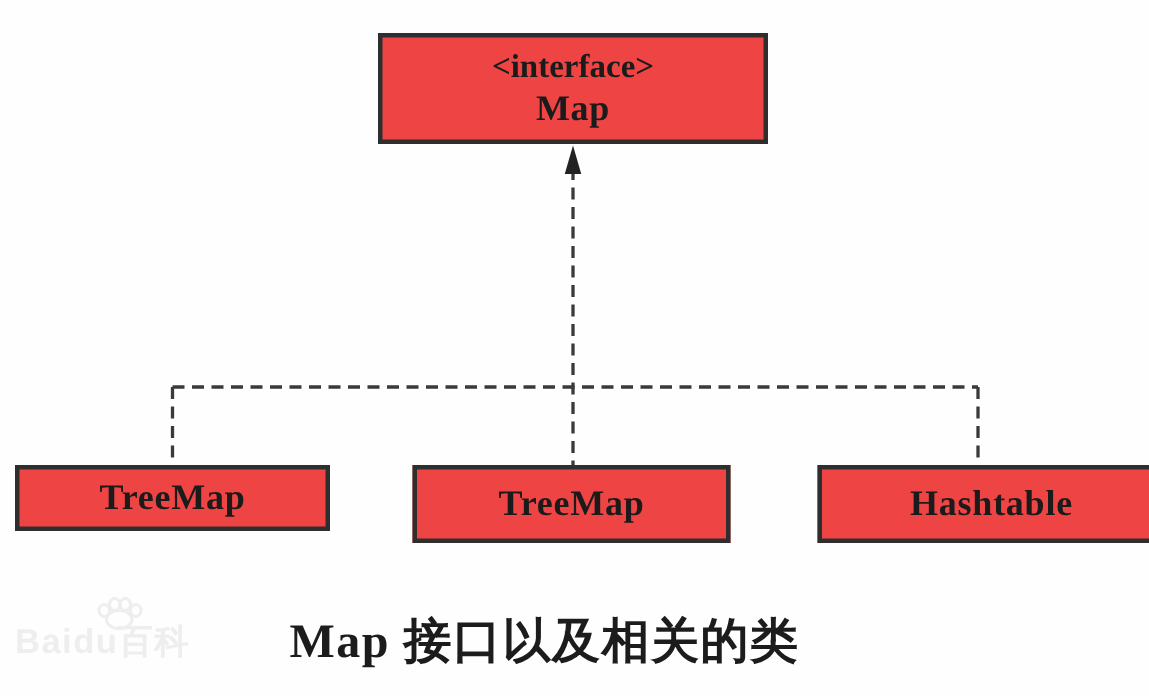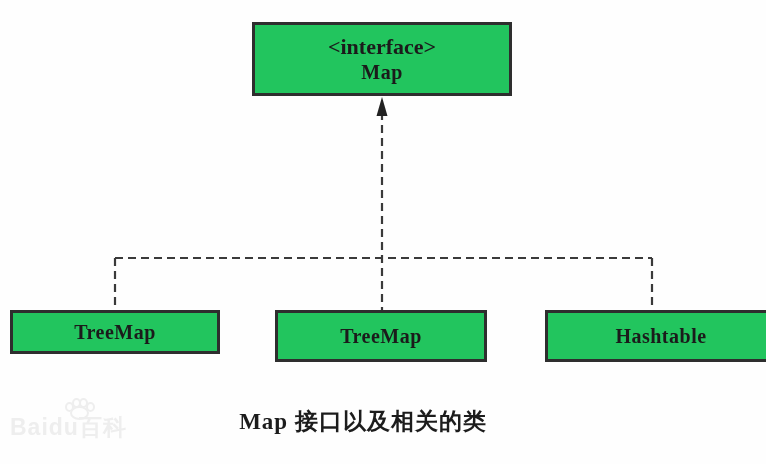--- a/index.html
+++ b/index.html
@@ -19,51 +19,51 @@
     position: absolute;
     left: 0;
     top: 0;
     width: 766px;
     height: 464px;
   }
   .uml-box {
     position: absolute;
     box-sizing: border-box;
     border: 3px solid #2e2e2e;
-    background: #22c55e;
+    background: #ef4444;
     display: flex;
     flex-direction: column;
     align-items: center;
     justify-content: center;
     color: #1b1b1b;
     text-align: center;
   }
   .uml-box .stereotype {
     font-size: 22px;
     font-weight: bold;
     line-height: 1.25;
   }
   .uml-box .cls-name {
-    font-size: 20px;
+    font-size: 24px;
     font-weight: bold;
     line-height: 1.25;
     letter-spacing: 0.5px;
   }
   #box-map       { left: 252px; top: 22px;  width: 260px; height: 74px; }
   #box-treemap   { left: 10px;  top: 310px; width: 210px; height: 44px; }
   #box-hashmap   { left: 275px; top: 310px; width: 212px; height: 52px; }
   #box-hashtable { left: 545px; top: 310px; width: 232px; height: 52px; }
 
   .caption {
     position: absolute;
     left: 63px;
     top: 406px;
     width: 600px;
     text-align: center;
-    font-size: 23px;
+    font-size: 32px;
     font-weight: bold;
     color: #1c1c1c;
     letter-spacing: 1px;
   }
   .watermark {
     position: absolute;
     left: 10px;
     top: 412px;
     font-family: "Liberation Sans", sans-serif;
     font-size: 23px;

